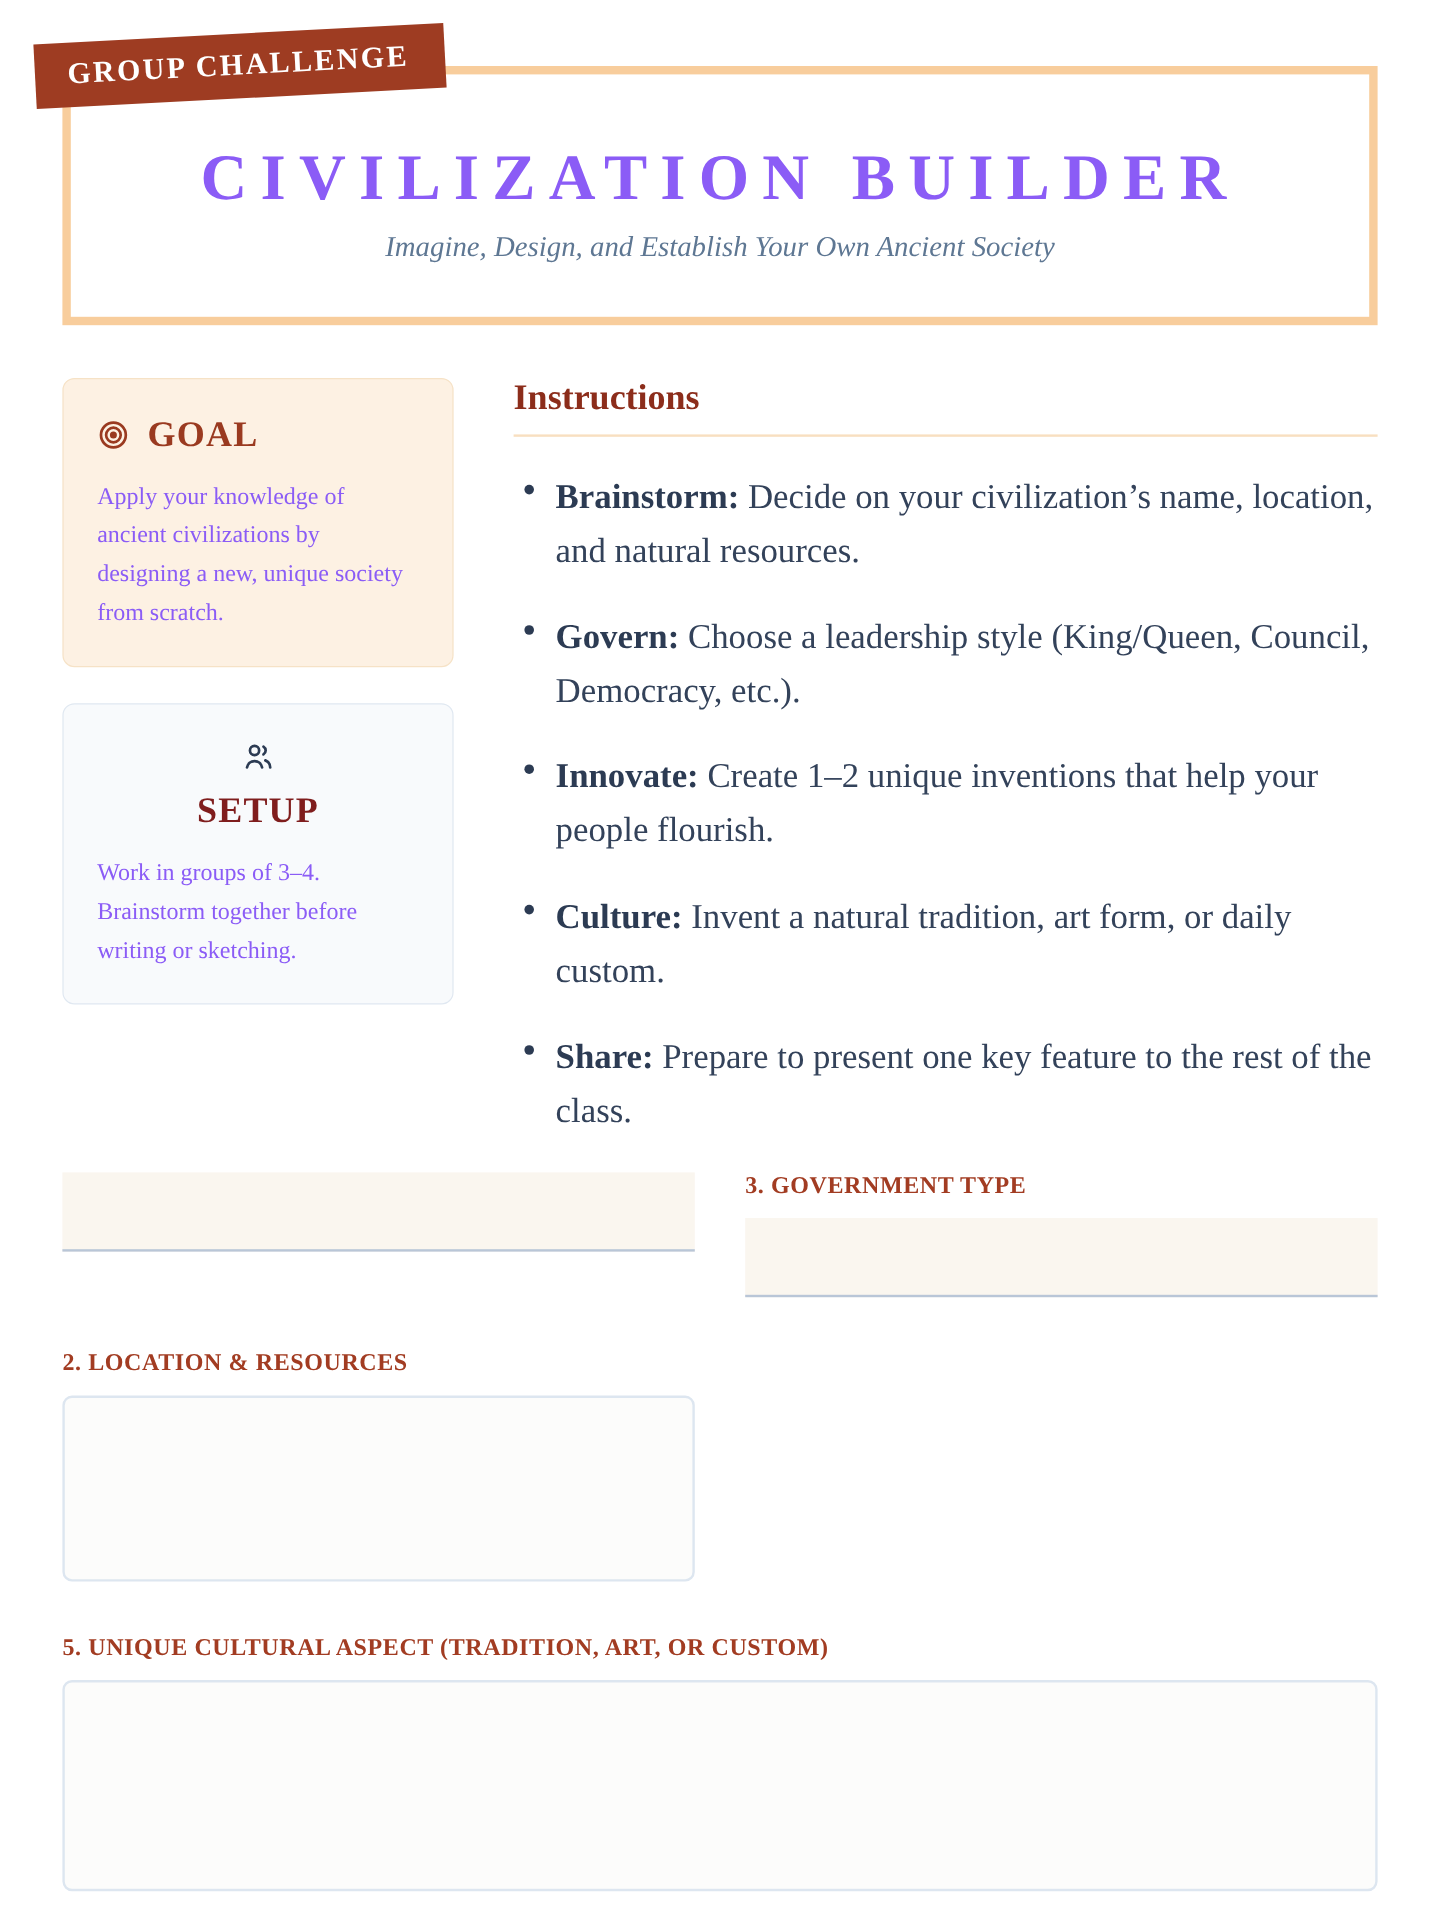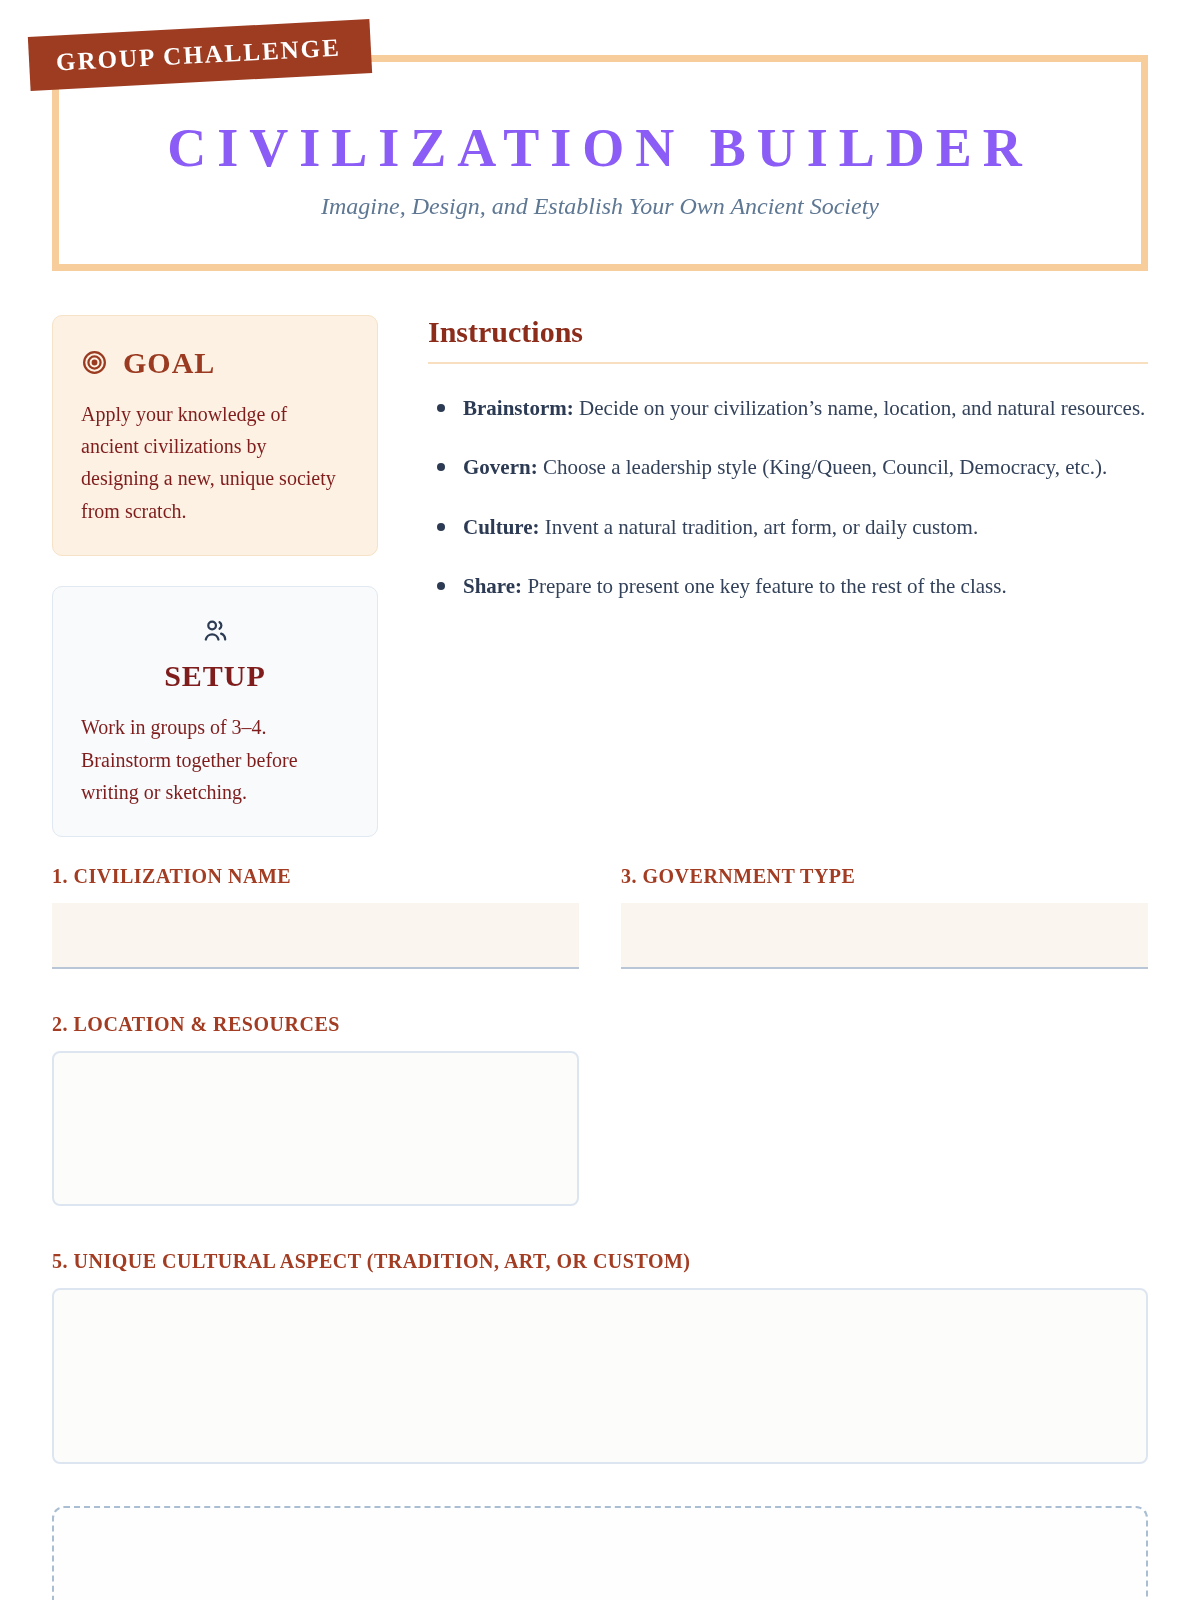--- a/index.html
+++ b/index.html
@@ -49,35 +49,35 @@
   .left-col { flex: 0 0 326px; width: 326px; }
   .right-col { flex: 1; min-width: 0; }
 
   .side-box { border-radius: 10px; padding: 30px 28px 28px 28px; }
   .goal-box { background: #fdf1e3; border: 1px solid #f6e2c6; }
   .setup-box { background: #f8fafc; border: 1px solid #e0e8f1; margin-top: 30px; }
   .box-heading { display: flex; align-items: center; gap: 15px; font-size: 30px; font-weight: bold; letter-spacing: 1px; }
   .goal-box .box-heading { color: #9a3a20; }
   .setup-box .box-heading { color: #7f1d1d; flex-direction: column; }
   .box-heading svg { display: block; }
-  .side-text { margin-top: 18px; font-size: 20px; line-height: 1.62; color: #7f1d1d; }
+  .side-text { margin-top: 18px; font-size: 20px; line-height: 1.62; color: #8b5cf6; }
 
   .instructions-title {
     font-size: 30px;
     font-weight: bold;
     color: #8c2d1b;
     padding-bottom: 13px;
     border-bottom: 2px solid #f8dfc0;
   }
   .instr-list { list-style: none; margin-top: 28px; }
   .instr-item {
     position: relative;
     padding-left: 35px;
     margin-bottom: 27px;
-    font-size: 21px;
+    font-size: 29px;
     line-height: 1.55;
     color: #33425a;
   }
   .instr-item:last-child { margin-bottom: 0; }
   .instr-item::before {
     content: "";
     position: absolute;
     left: 9px;
     top: 12px;
     width: 8px;
@@ -193,34 +193,37 @@
     <ul class="instr-list">
       <li class="instr-item">
         <span class="instr-lead">Brainstorm:</span>
         <span>Decide on your civilization’s name, location, and natural resources.</span>
       </li>
       <li class="instr-item">
         <span class="instr-lead">Govern:</span>
         <span>Choose a leadership style (King/Queen, Council, Democracy, etc.).</span>
       </li>
       <li class="instr-item">
+        <span class="instr-lead">Innovate:</span>
+        <span>Create 1–2 unique inventions that help your people flourish.</span>
+      </li>
+      <li class="instr-item">
         <span class="instr-lead">Culture:</span>
         <span>Invent a natural tradition, art form, or daily custom.</span>
       </li>
       <li class="instr-item">
         <span class="instr-lead">Share:</span>
         <span>Prepare to present one key feature to the rest of the class.</span>
       </li>
     </ul>
   </div>
 </div>
 
 <div class="form-grid">
   <div class="field-group">
-    <label class="field-label">1. CIVILIZATION NAME</label>
     <input class="line-input" type="text" value="" style="">
   </div>
   <div class="field-group">
     <label class="field-label">3. GOVERNMENT TYPE</label>
     <input class="line-input" type="text" value="" style="">
   </div>
   <div class="field-group">
     <label class="field-label">2. LOCATION &amp; RESOURCES</label>
     <textarea class="area-input area-small" style=""></textarea>
   </div>

